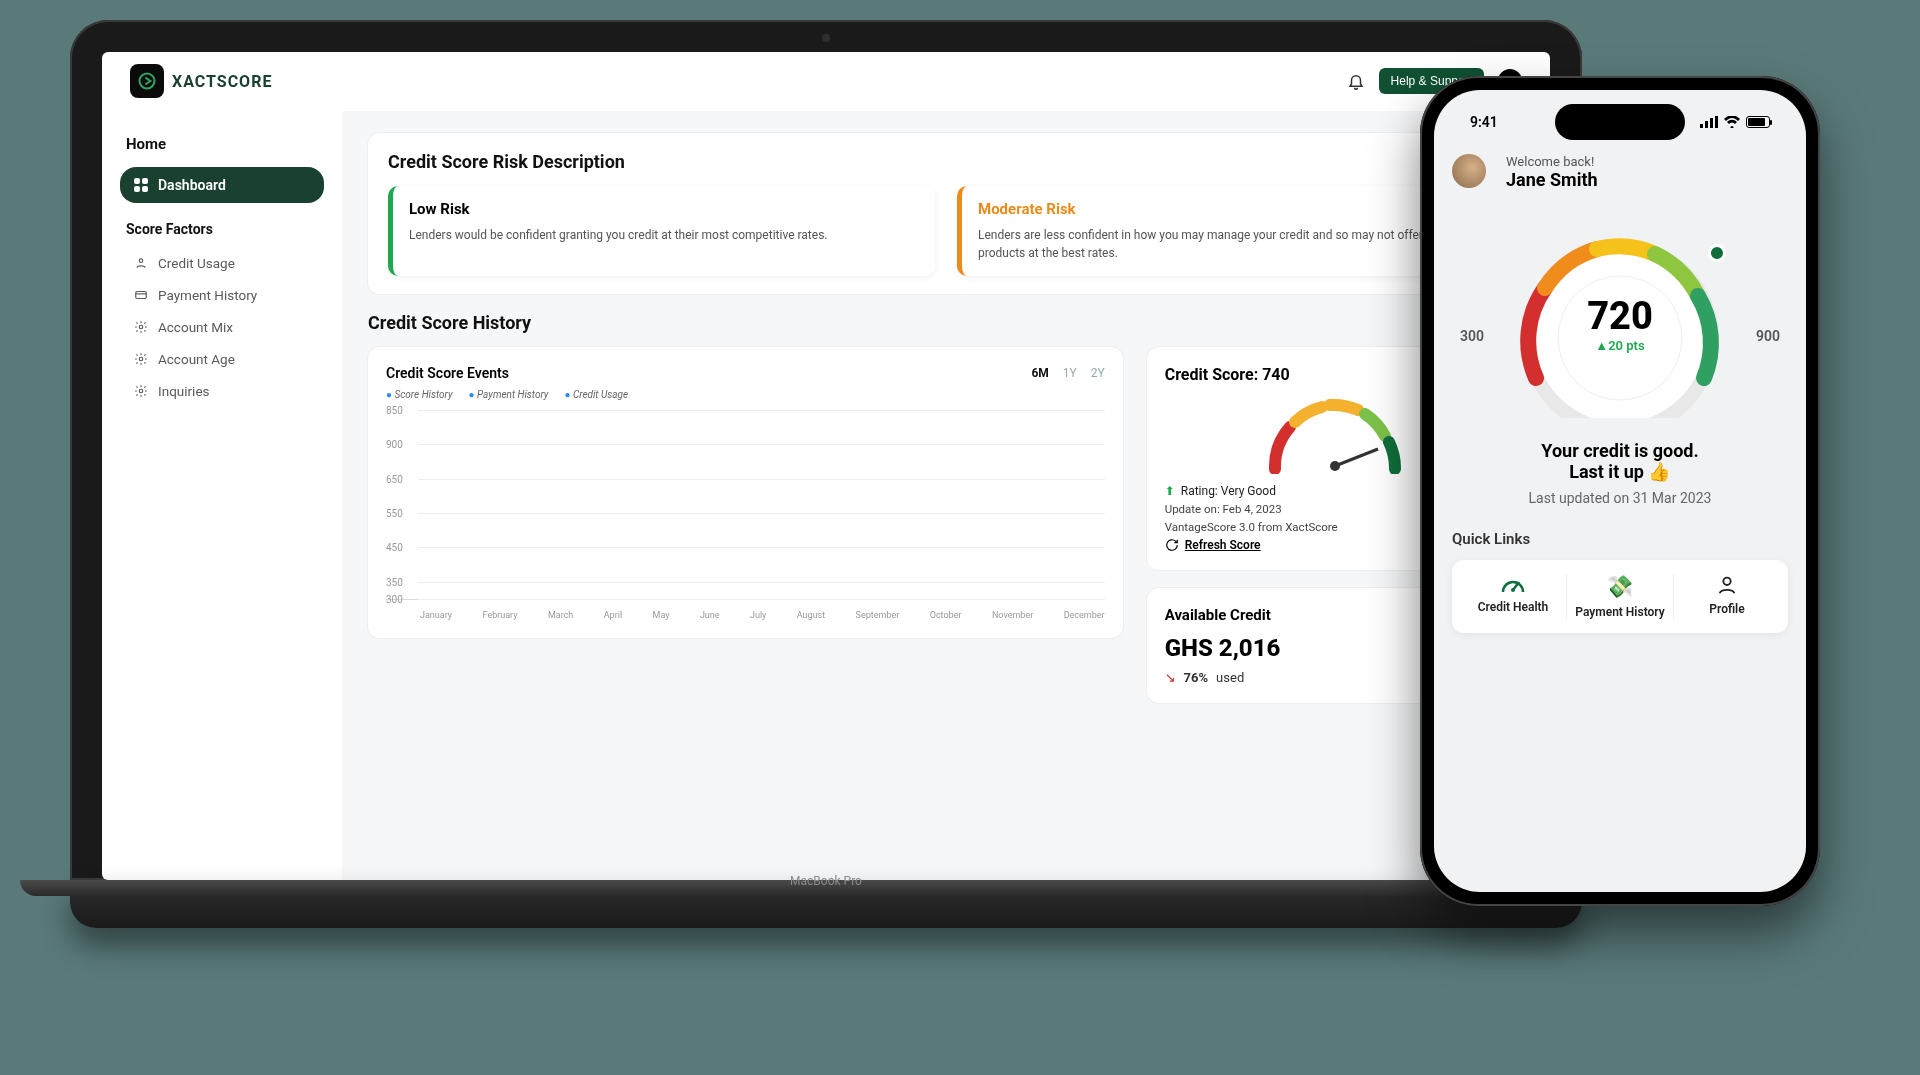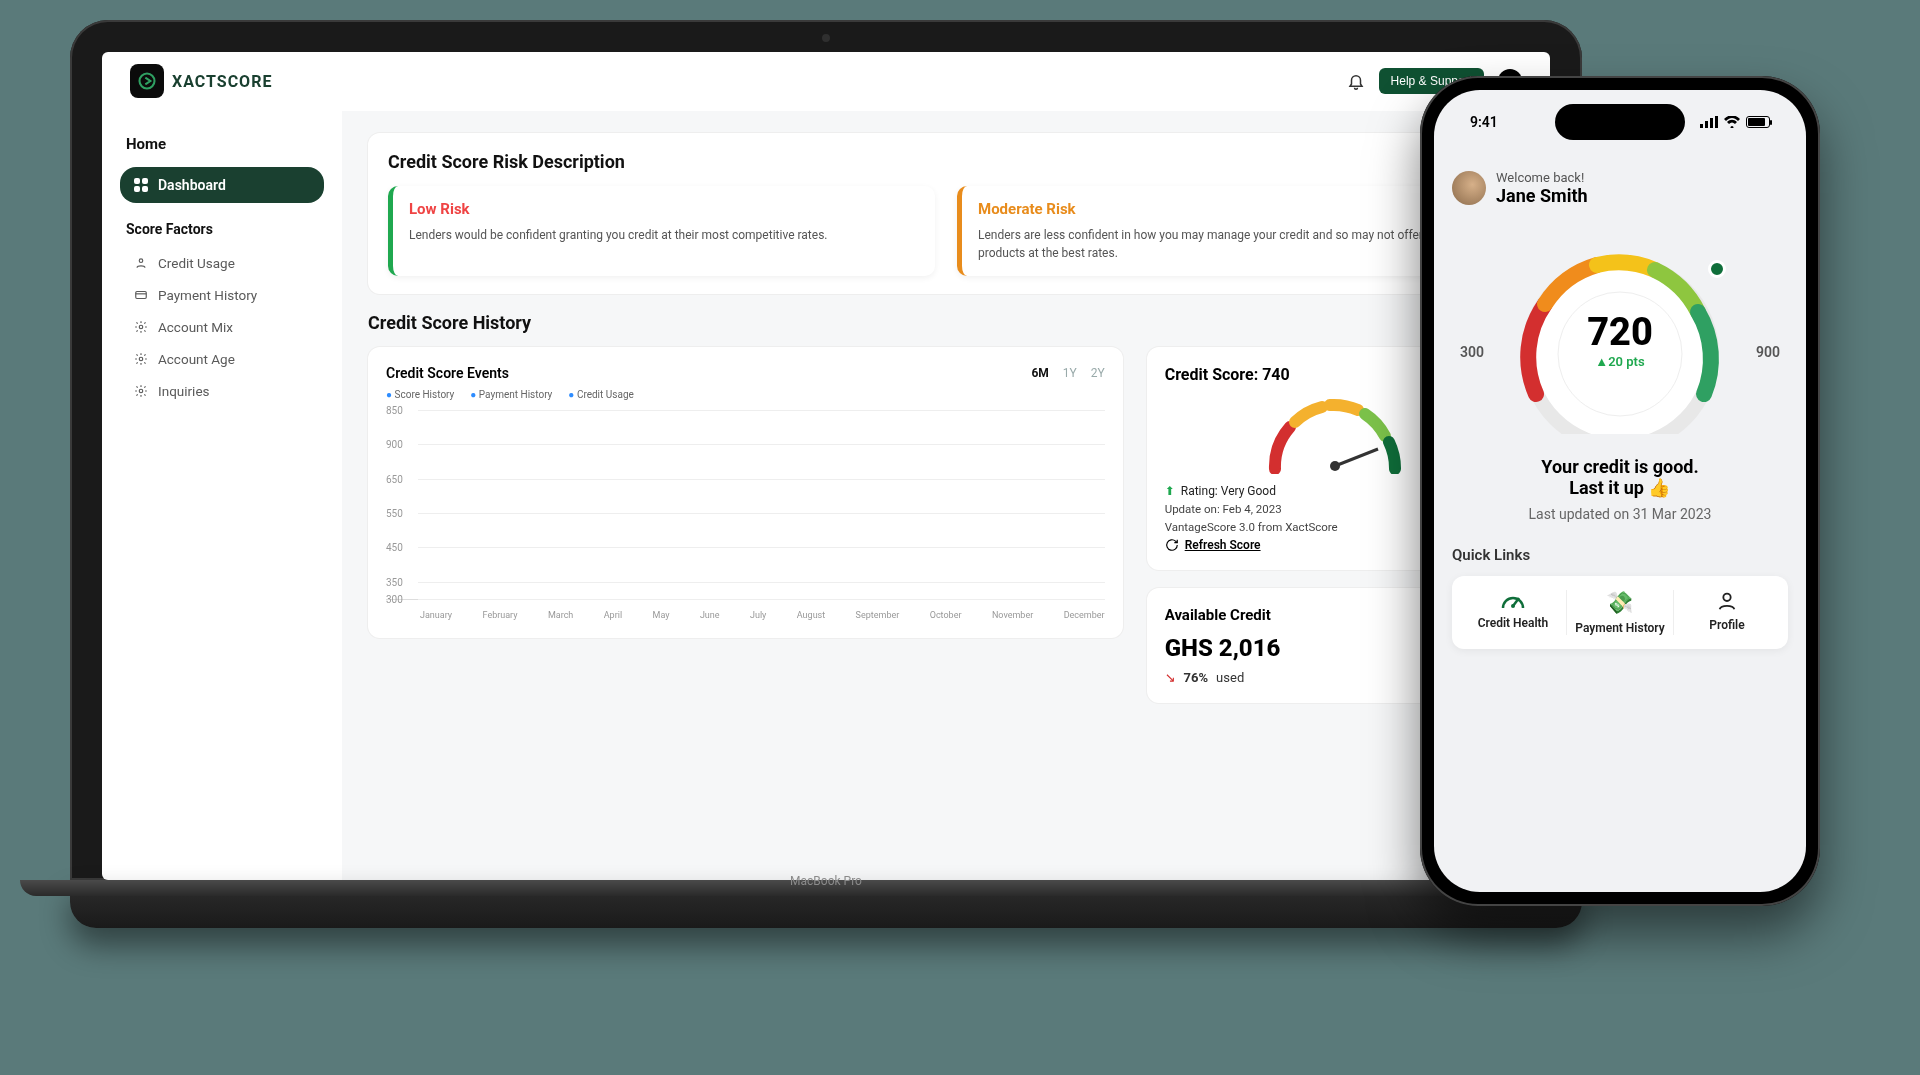--- a/index.html
+++ b/index.html
@@ -92,33 +92,33 @@
 
 .risk-row { display:flex; gap:22px; }
 .risk-card {
   flex:1; background:#fff; border-radius:10px; padding:14px 16px;
   box-shadow: 0 2px 6px rgba(0,0,0,.06);
 }
 .risk-card.low { border-left:5px solid #1fa84f; }
 .risk-card.mod { border-left:5px solid #e88c1c; }
 .risk-card.high { border-left:5px solid #d32f2f; }
 .risk-title { font-size:15px; font-weight:700; margin-bottom:8px; }
-.low .risk-title { color:#ef4444; }
+.low .risk-title { color:#000000; }
 .mod .risk-title { color:#e88c1c; }
 .high .risk-title { color:#d32f2f; }
 .risk-desc { font-size:12px; color:#555; line-height:1.5; }
 
 .history-wrap { display:flex; gap:24px; }
 .history-left { flex:2; }
 .history-right { flex:1; display:flex; flex-direction:column; gap:18px; }
 .chart-card, .score-card, .avail-card { background:#fff; border-radius:12px; padding:18px 18px; box-shadow:0 0 0 1px #eee; }
 .chart-header { display:flex; justify-content:space-between; align-items:center; font-size:14px; }
 .ranges { display:flex; gap:14px; font-size:12px; color:#9aa; }
 .ranges .active { font-weight:700; color:#111; }
-.legend { margin-top:8px; display:flex; gap:16px; font-size:10px; color:#666; }
+.legend { margin-top:8px; display:flex; gap:16px; font-size:10px; color:#666;font-style:italic; }
 .legend span::before { content:"● "; color:#2d8cff; }
 .grid-area { margin-top:10px; height:190px; position:relative; border-bottom:1px solid #ddd; }
 .ytick { position:absolute; left:0; font-size:10px; color:#999; transform:translateY(-50%); }
 .yrule { position:absolute; left:32px; right:0; height:1px; background:#eee; }
 .xlabels { display:flex; justify-content:space-between; font-size:9px; color:#999; margin:10px 0 0 34px; }
 
 .score-head { font-size:16px; font-weight:700; margin-bottom:10px; }
 .gauge-wrap { display:flex; justify-content:center; margin-bottom:10px; }
 .rating-line { font-size:12px; color:#222; display:flex; align-items:center; gap:6px; margin:4px 0; }
 .rating-line.small { color:#444; font-size:11.5px; }
@@ -149,21 +149,21 @@
 .notch {
   position:absolute; top:14px; left:50%; transform:translateX(-50%);
   width:130px; height:36px; background:#000; border-radius:22px; z-index:3;
 }
 .statusbar { display:flex; justify-content:space-between; font-size:14px; font-weight:600; padding:4px 18px 20px; }
 .status-right { display:flex; gap:6px; align-items:center; }
 .bat { width:24px;height:12px;border:1.5px solid #000;border-radius:3px;position:relative; }
 .bat::after{content:"";position:absolute;right:-3px;top:3px;width:2px;height:5px;background:#000;border-radius:1px;}
 .bat::before{content:"";position:absolute;left:1px;top:1px;bottom:1px;width:17px;background:#000;border-radius:1px;}
 
-.mob-user { display:flex; align-items:center; gap:10px; margin-top:20px; }
+.mob-user { display:flex; gap:20px; margin-top:4px; }
 .mob-avatar { width:34px;height:34px;border-radius:50%;background:#bfa; background-image: radial-gradient(circle at 60% 40%,#d6b089,#8a6a4a);}
 .mob-welcome { font-size:13px; color:#555; }
 .mob-name { font-size:18px; font-weight:700; }
 
 .mob-gauge-wrap { display:flex; justify-content:center; margin:28px 0 8px; position:relative; }
 .mob-gauge-inner { position:absolute; top:38%; text-align:center; }
 .mob-score { font-size:38px; font-weight:800; }
 .mob-delta { font-size:13px; color:#1fa84f; font-weight:600; }
 .mob-range-label { position:absolute; font-size:14px; font-weight:600; color:#555; }
 .mob-range-label.l { left:8px; top:55%; }

